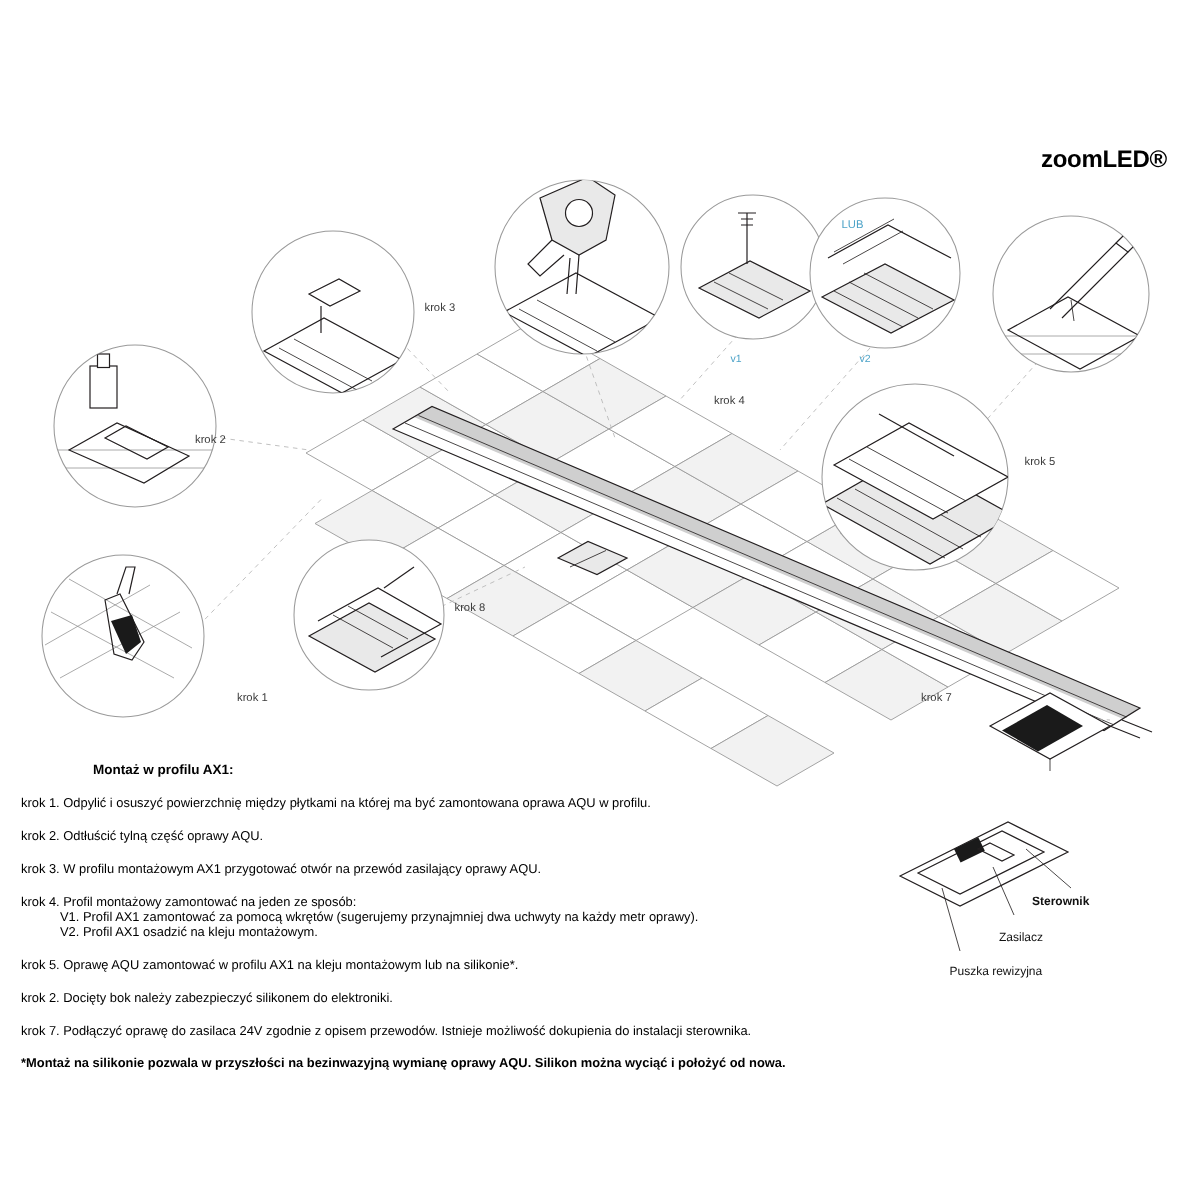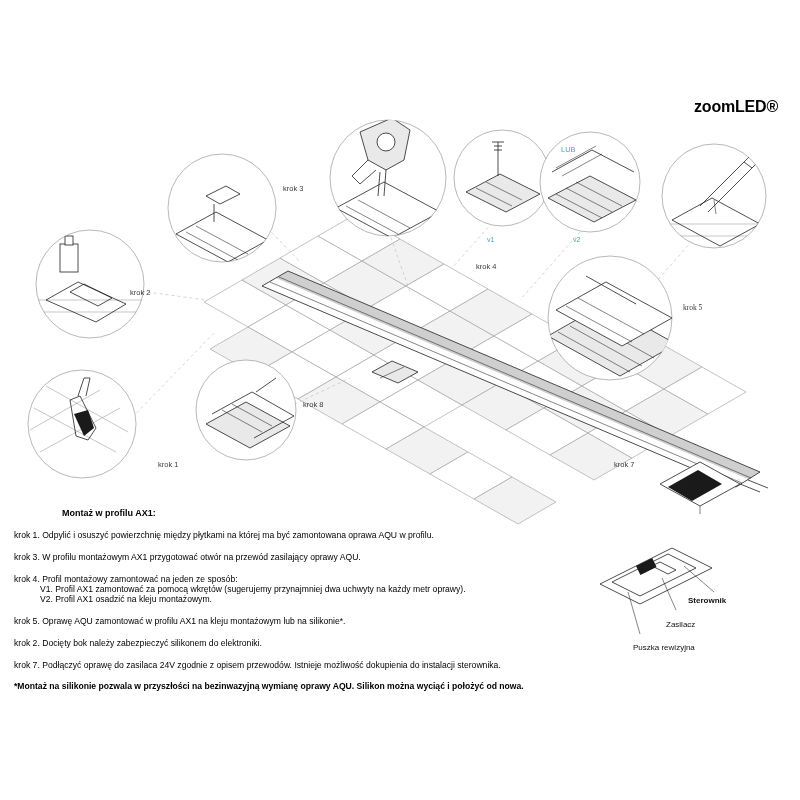--- a/index.html
+++ b/index.html
@@ -317,37 +317,38 @@
 
       <path class="ln-thin" d="M684,566 L714,592"></path>
       <path class="ln-thin" d="M662,578 L676,610"></path>
       <path class="ln-thin" d="M628,592 L640,634"></path>
     </g>
 
   </svg>
 
   <div class="steplbl" style="left:158px;top:460px;">krok 1</div>
   <div class="steplbl" style="left:130px;top:288px;">krok 2</div>
-  <div class="steplbl" style="left:283px;top:184px;">krok 3</div>
+  <div class="steplbl" style="left:283px;top:200px;">krok 3</div>
   <div class="steplbl" style="left:476px;top:262px;">krok 4</div>
-  <div class="steplbl" style="left:683px;top:303px;font-family:Liberation Serif, serif;">krok 5</div>
+  <div class="steplbl" style="left:683px;top:303px;">krok 5</div>
   <div class="steplbl" style="left:303px;top:400px;">krok 8</div>
   <div class="steplbl" style="left:614px;top:460px;">krok 7</div>
 
   <div class="lublbl" style="left:533px;top:145px;padding-left:28px;">LUB</div>
   <div class="vlbl" style="left:487px;top:236px;">v1</div>
   <div class="vlbl" style="left:573px;top:236px;">v2</div>
 
   <div class="callout" style="left:688px;top:596px;font-weight:bold;">Sterownik</div>
   <div class="callout" style="left:666px;top:620px;">Zasilacz</div>
   <div class="callout" style="left:633px;top:643px;">Puszka rewizyjna</div>
 
   <div class="instr">
     <div class="head">Montaż w profilu AX1:</div>
     <p>krok 1. Odpylić i osuszyć powierzchnię między płytkami na której ma być zamontowana oprawa AQU w profilu.</p>
+    <p>krok 2. Odtłuścić tylną część oprawy AQU.</p>
     <p>krok 3. W profilu montażowym AX1 przygotować otwór na przewód zasilający oprawy AQU.</p>
     <p style="margin-bottom:0">krok 4. Profil montażowy zamontować na jeden ze sposób:</p>
     <p class="sub" style="margin-bottom:0">V1. Profil AX1 zamontować za pomocą wkrętów (sugerujemy przynajmniej dwa uchwyty na każdy metr oprawy).</p>
     <p class="sub">V2. Profil AX1 osadzić na kleju montażowym.</p>
     <p>krok 5. Oprawę AQU zamontować w profilu AX1 na kleju montażowym lub na silikonie*.</p>
     <p>krok 2. Docięty bok należy zabezpieczyć silikonem do elektroniki.</p>
     <p>krok 7. Podłączyć oprawę do zasilaca 24V zgodnie z opisem przewodów. Istnieje możliwość dokupienia do instalacji sterownika.</p>
     <p class="foot">*Montaż na silikonie pozwala w przyszłości na bezinwazyjną wymianę oprawy AQU. Silikon można wyciąć i położyć od nowa.</p>
   </div>
 

